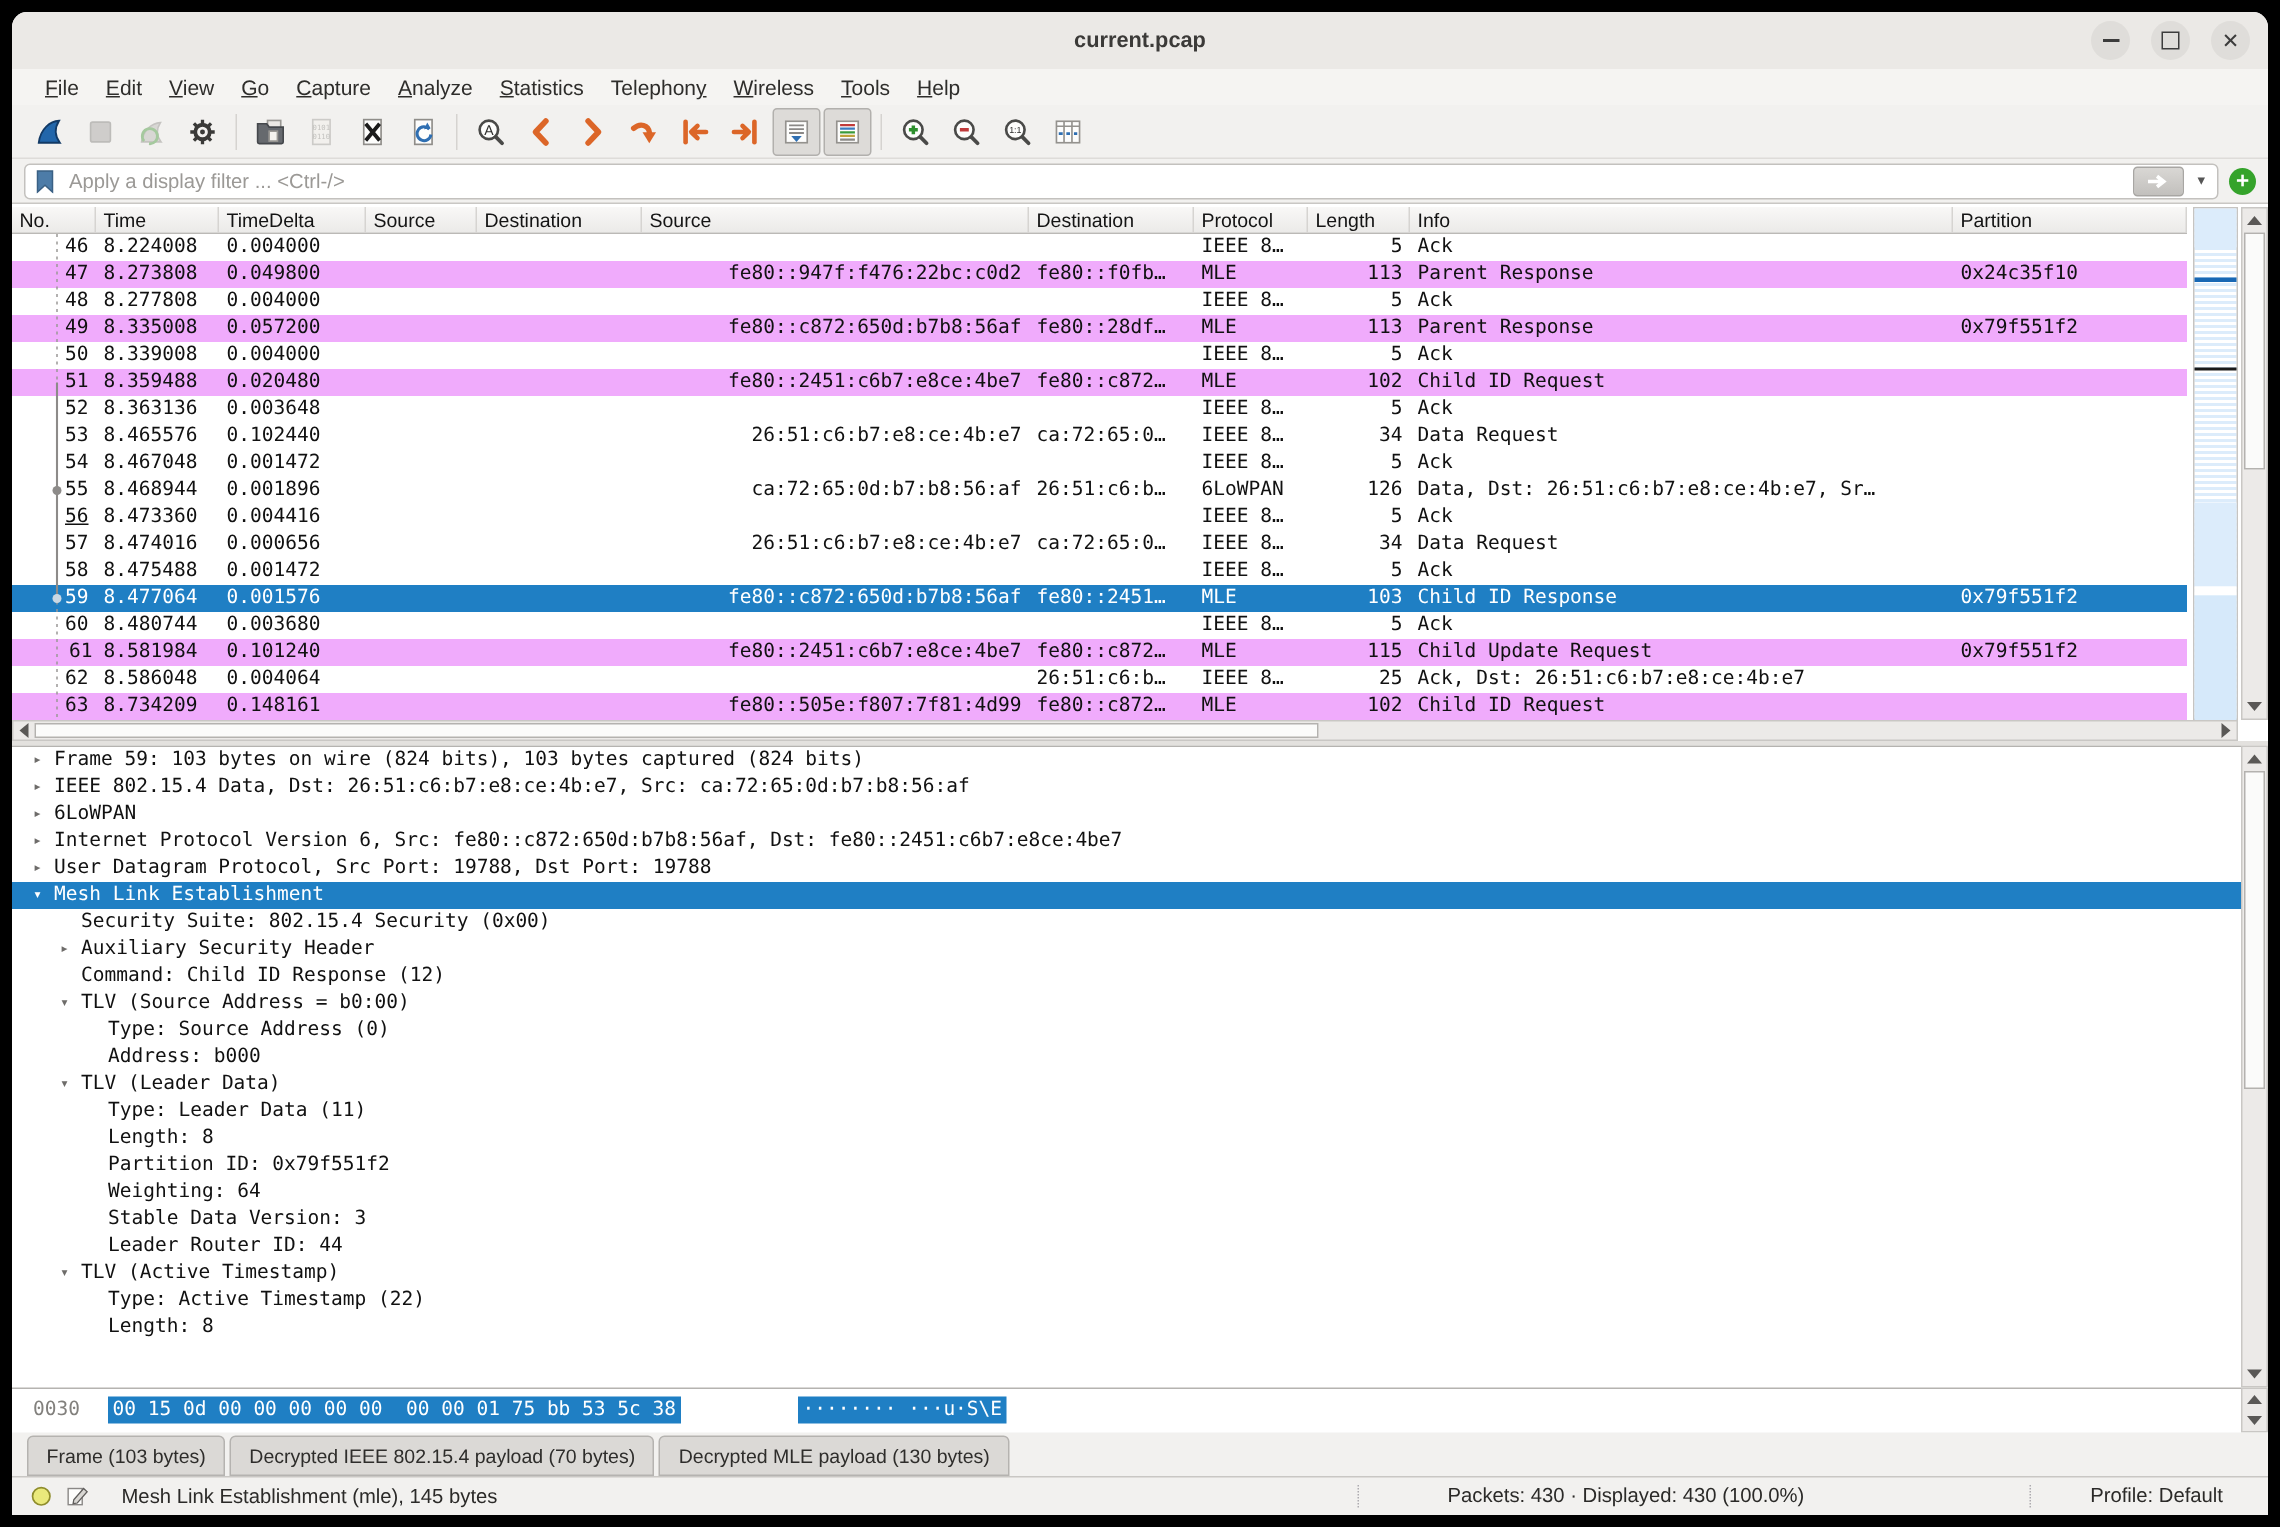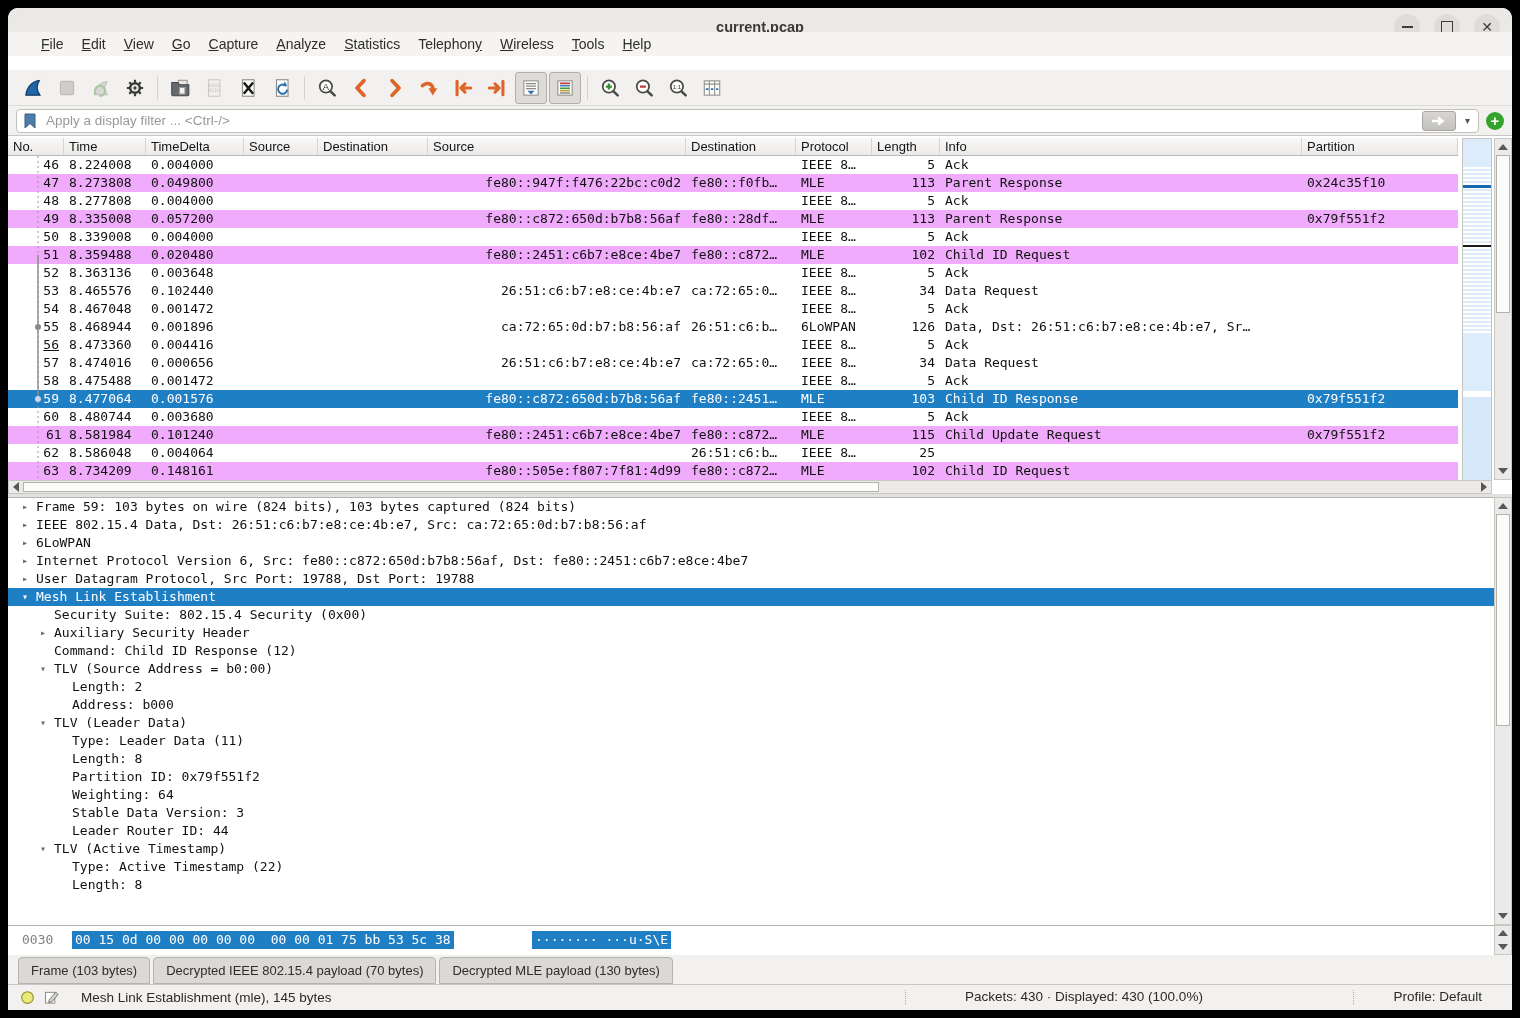--- a/index.html
+++ b/index.html
@@ -13,22 +13,22 @@
             border-bottom:1px solid #d2cfcc;}
   .title{line-height:38px;text-align:center;font-weight:bold;font-size:14.5px;color:#3b3a38;}
   .winbtns{position:absolute;right:12px;top:6px;display:flex;gap:14px;}
   .winbtn{width:26px;height:26px;border-radius:50%;background:#dfddda;display:flex;
           align-items:center;justify-content:center;color:#3c3c3c;}
   .glyph-min{width:11px;height:2px;background:#3c3c3c;}
   .glyph-max{width:10px;height:10px;border:1.6px solid #3c3c3c;}
   .glyph-close{font-size:14px;line-height:14px;color:#3c3c3c;}
 
   
-  .menubar{position:absolute;top:24px;left:0;width:100%;height:24px;background:#f5f4f2;
-           display:flex;align-items:center;padding-left:24px;box-sizing:border-box;}
+  .menubar{position:absolute;top:38px;left:0;width:100%;height:24px;background:#f5f4f2;
+           display:flex;align-items:center;padding-left:13px;box-sizing:border-box;}
   .menu-item{padding:0 9px;font-size:14px;color:#2e2d2b;}
 
   
   .toolbar{position:absolute;top:62px;left:0;width:100%;height:36px;background:#f2f1ef;
            border-bottom:1px solid #dedcd9;display:flex;align-items:center;padding-left:8px;
            box-sizing:border-box;}
   .tb-btn{width:30px;height:30px;display:flex;align-items:center;justify-content:center;
           margin:0 1px;border:1px solid transparent;border-radius:3px;}
   .tb-btn.pressed{background:#dddbd8;border-color:#b2b0ad;}
   .tb-btn.disabled{opacity:.45;}
@@ -537,20 +537,21 @@
         <div class="pl-row w">
           <div class="pl-cell al-r" style="width: 56px;">62</div>
           <div class="pl-cell" style="width: 82px;">8.586048</div>
           <div class="pl-cell" style="width: 98px;">0.004064</div>
           <div class="pl-cell" style="width: 74px;"></div>
           <div class="pl-cell" style="width: 110px;"></div>
           <div class="pl-cell al-r" style="width: 258px;"></div>
           <div class="pl-cell" style="width: 110px;">26:51:c6:b…</div>
           <div class="pl-cell" style="width: 76px;">IEEE 8…</div>
           <div class="pl-cell al-r" style="width: 68px;">25</div>
+          <div class="pl-cell" style="width: 362px;">Ack, Dst: 26:51:c6:b7:e8:ce:4b:e7</div>
           <div class="pl-cell" style="width: 156px;"></div>
         </div>
         <div class="pl-row b">
           <div class="pl-cell al-r" style="width: 56px;">63</div>
           <div class="pl-cell" style="width: 82px;">8.734209</div>
           <div class="pl-cell" style="width: 98px;">0.148161</div>
           <div class="pl-cell" style="width: 74px;"></div>
           <div class="pl-cell" style="width: 110px;"></div>
           <div class="pl-cell al-r" style="width: 258px;">fe80::505e:f807:7f81:4d99</div>
           <div class="pl-cell" style="width: 110px;">fe80::c872…</div>
@@ -594,21 +595,21 @@
         <div class="d-line"><span class="d-arrow" style="left: 14px;">▸</span><span class="d-text" style="left: 28px;">Frame 59: 103 bytes on wire (824 bits), 103 bytes captured (824 bits)</span></div>
         <div class="d-line"><span class="d-arrow" style="left: 14px;">▸</span><span class="d-text" style="left: 28px;">IEEE 802.15.4 Data, Dst: 26:51:c6:b7:e8:ce:4b:e7, Src: ca:72:65:0d:b7:b8:56:af</span></div>
         <div class="d-line"><span class="d-arrow" style="left: 14px;">▸</span><span class="d-text" style="left: 28px;">6LoWPAN</span></div>
         <div class="d-line"><span class="d-arrow" style="left: 14px;">▸</span><span class="d-text" style="left: 28px;">Internet Protocol Version 6, Src: fe80::c872:650d:b7b8:56af, Dst: fe80::2451:c6b7:e8ce:4be7</span></div>
         <div class="d-line"><span class="d-arrow" style="left: 14px;">▸</span><span class="d-text" style="left: 28px;">User Datagram Protocol, Src Port: 19788, Dst Port: 19788</span></div>
         <div class="d-line sel"><span class="d-arrow" style="left: 14px;">▾</span><span class="d-text" style="left: 28px;">Mesh Link Establishment</span></div>
         <div class="d-line"><span class="d-text" style="left: 46px;">Security Suite: 802.15.4 Security (0x00)</span></div>
         <div class="d-line"><span class="d-arrow" style="left: 32px;">▸</span><span class="d-text" style="left: 46px;">Auxiliary Security Header</span></div>
         <div class="d-line"><span class="d-text" style="left: 46px;">Command: Child ID Response (12)</span></div>
         <div class="d-line"><span class="d-arrow" style="left: 32px;">▾</span><span class="d-text" style="left: 46px;">TLV (Source Address = b0:00)</span></div>
-        <div class="d-line"><span class="d-text" style="left: 64px;">Length: 2</span></div>
+        <div class="d-line"><span class="d-text" style="left: 64px;">Type: Source Address (0)</span></div>
         <div class="d-line"><span class="d-text" style="left: 64px;">Address: b000</span></div>
         <div class="d-line"><span class="d-arrow" style="left: 32px;">▾</span><span class="d-text" style="left: 46px;">TLV (Leader Data)</span></div>
         <div class="d-line"><span class="d-text" style="left: 64px;">Type: Leader Data (11)</span></div>
         <div class="d-line"><span class="d-text" style="left: 64px;">Length: 8</span></div>
         <div class="d-line"><span class="d-text" style="left: 64px;">Partition ID: 0x79f551f2</span></div>
         <div class="d-line"><span class="d-text" style="left: 64px;">Weighting: 64</span></div>
         <div class="d-line"><span class="d-text" style="left: 64px;">Stable Data Version: 3</span></div>
         <div class="d-line"><span class="d-text" style="left: 64px;">Leader Router ID: 44</span></div>
         <div class="d-line"><span class="d-arrow" style="left: 32px;">▾</span><span class="d-text" style="left: 46px;">TLV (Active Timestamp)</span></div>
         <div class="d-line"><span class="d-text" style="left: 64px;">Type: Active Timestamp (22)</span></div>

